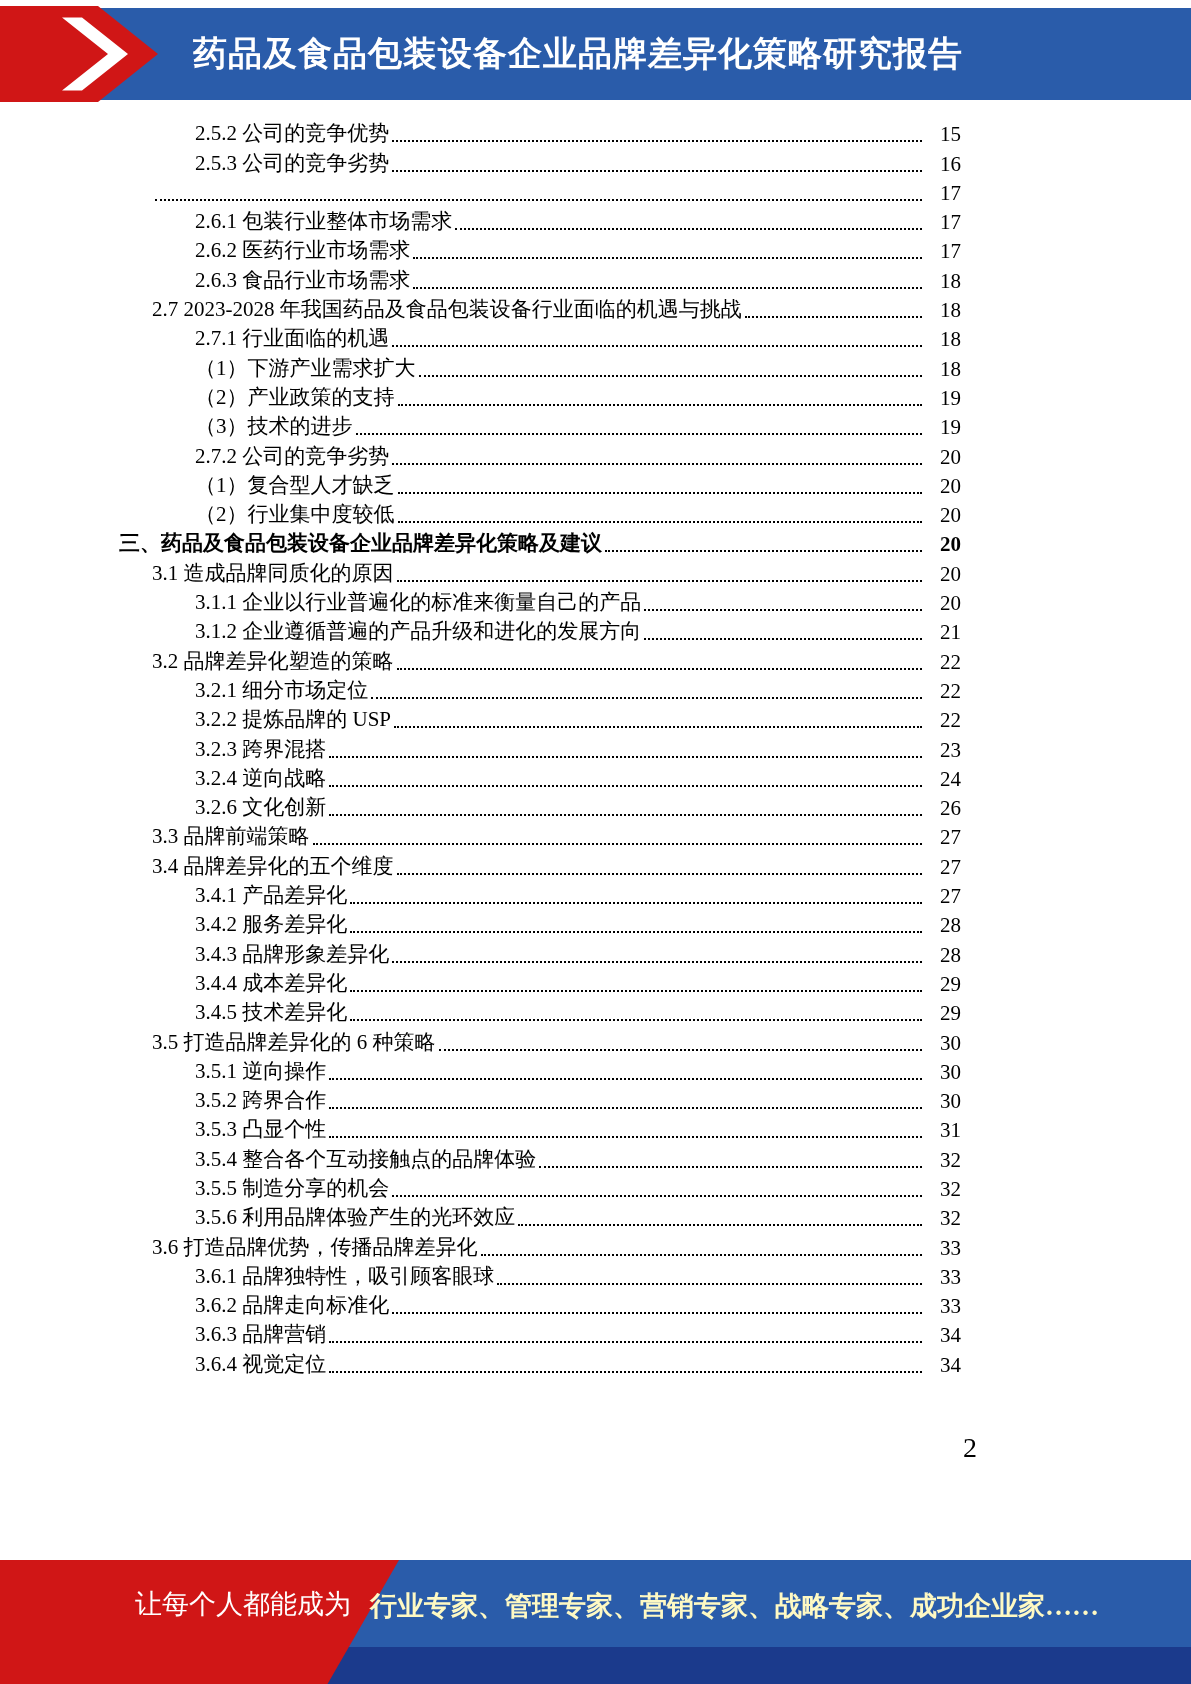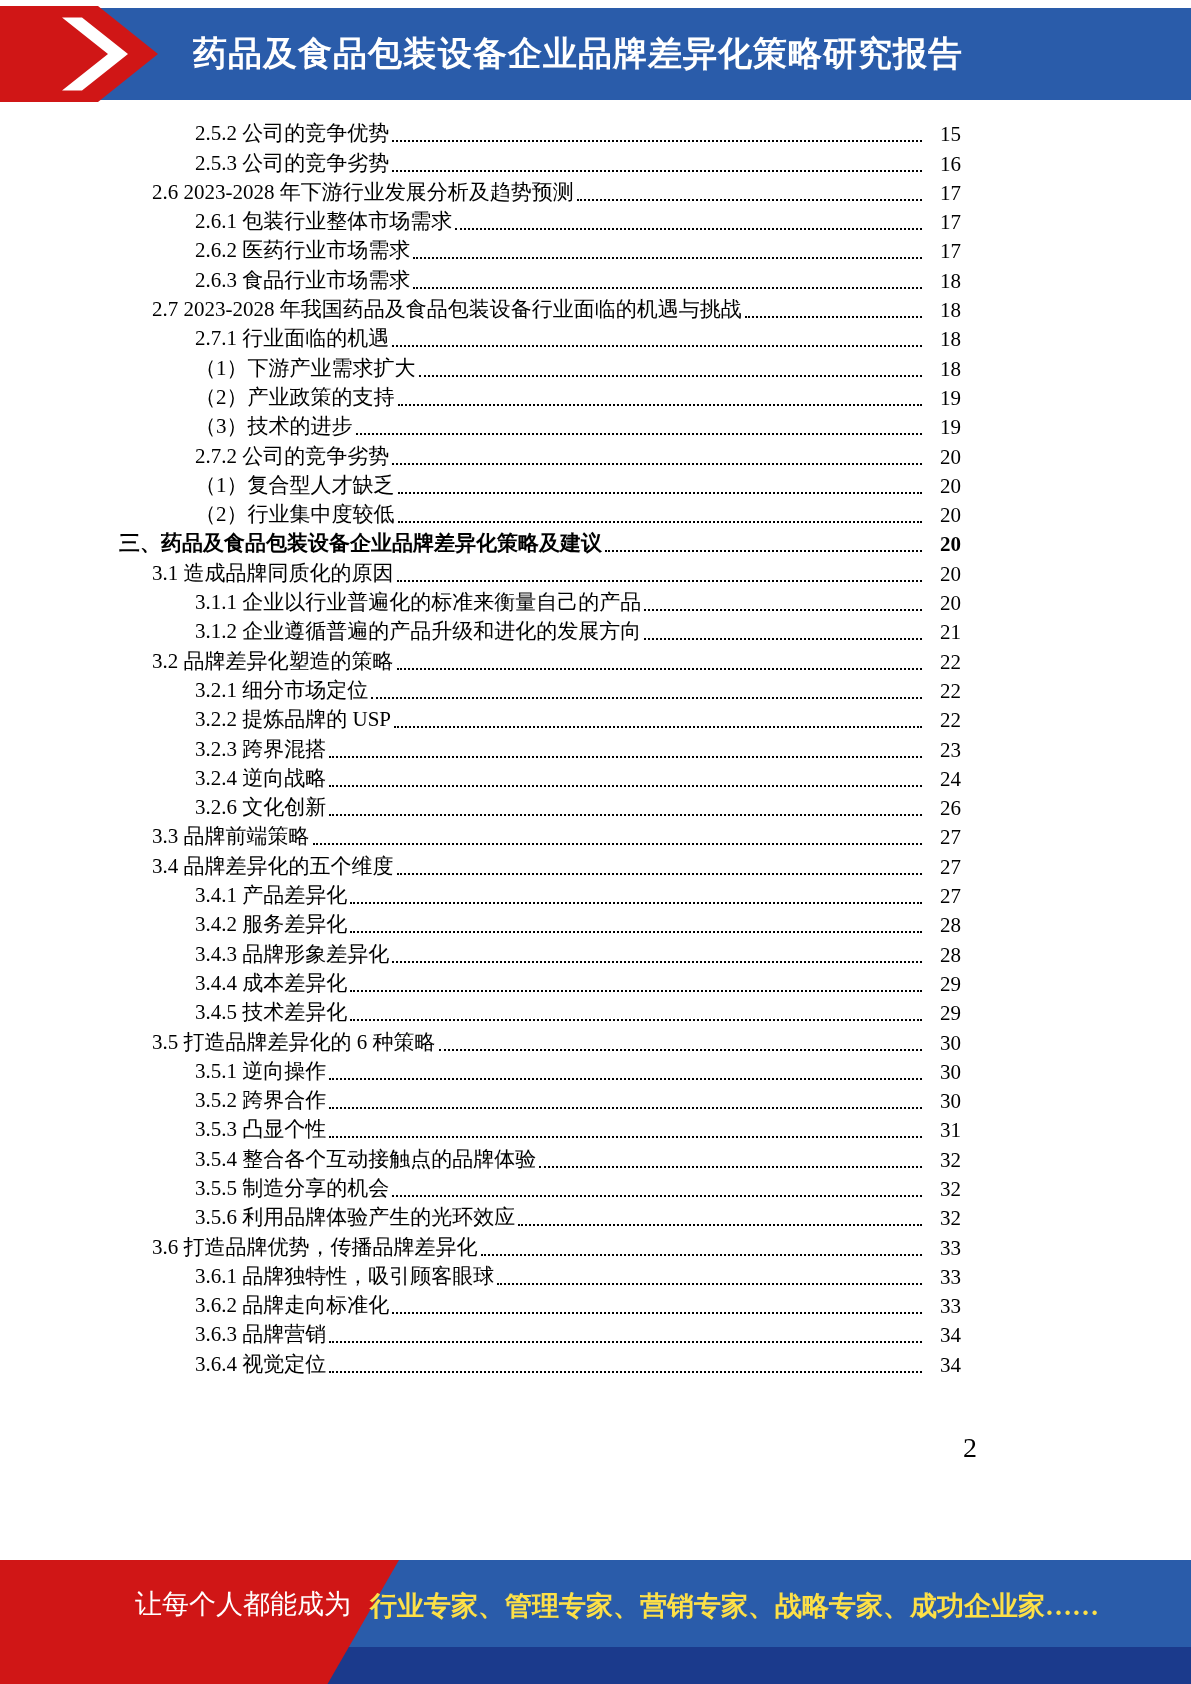--- a/index.html
+++ b/index.html
@@ -102,21 +102,21 @@
     left: 135px; top: 26px;
     color: #ffffff;
     font-size: 27px;
     z-index: 3;
     white-space: nowrap;
     text-align: center;
   }
   .footer-right-text {
     position: absolute;
     left: 370px; top: 28px;
-    color: #fde047;
+    color: #fef9c3;
     font-size: 27px;
     font-weight: bold;
     z-index: 3;
     white-space: nowrap;
   }
 </style>
 </head>
 <body>
 
 <div class="page">
@@ -134,21 +134,20 @@
         <span class="toc-text">2.5.2 公司的竞争优势</span>
         <span class="toc-leader"></span>
         <span class="toc-page">15</span>
       </div>
       <div class="toc-row level-3">
         <span class="toc-text">2.5.3 公司的竞争劣势</span>
         <span class="toc-leader"></span>
         <span class="toc-page">16</span>
       </div>
       <div class="toc-row level-2">
-        <span class="toc-text">2.6 2023-2028 年下游行业发展分析及趋势预测</span>
         <span class="toc-leader"></span>
         <span class="toc-page">17</span>
       </div>
       <div class="toc-row level-3">
         <span class="toc-text">2.6.1 包装行业整体市场需求</span>
         <span class="toc-leader"></span>
         <span class="toc-page">17</span>
       </div>
       <div class="toc-row level-3">
         <span class="toc-text">2.6.2 医药行业市场需求</span>

